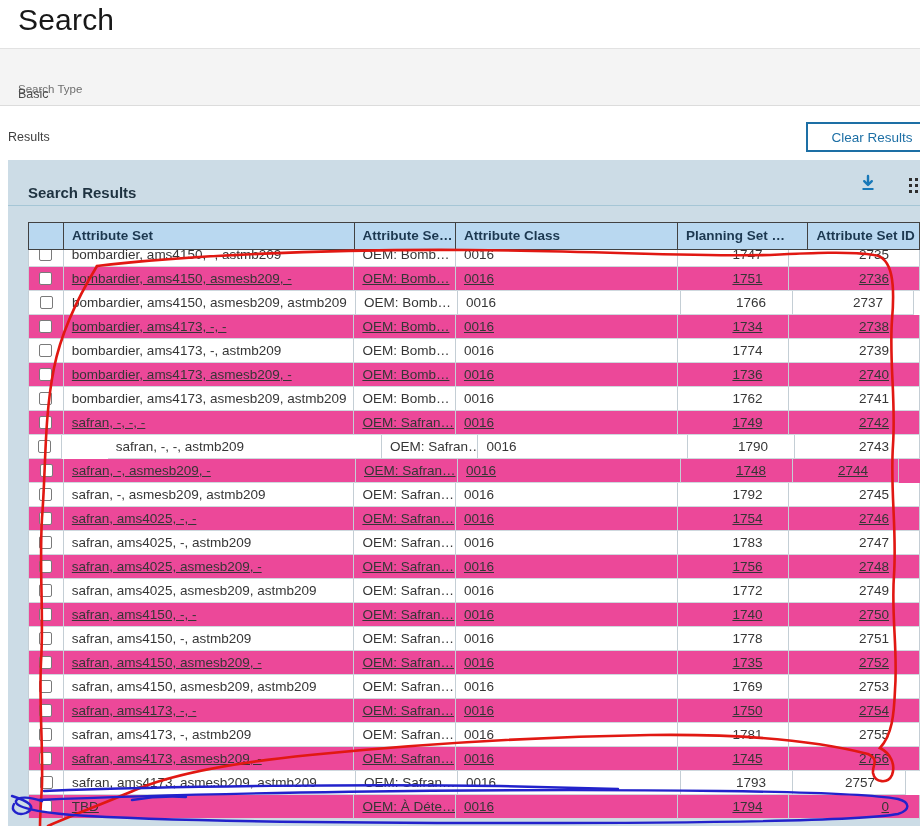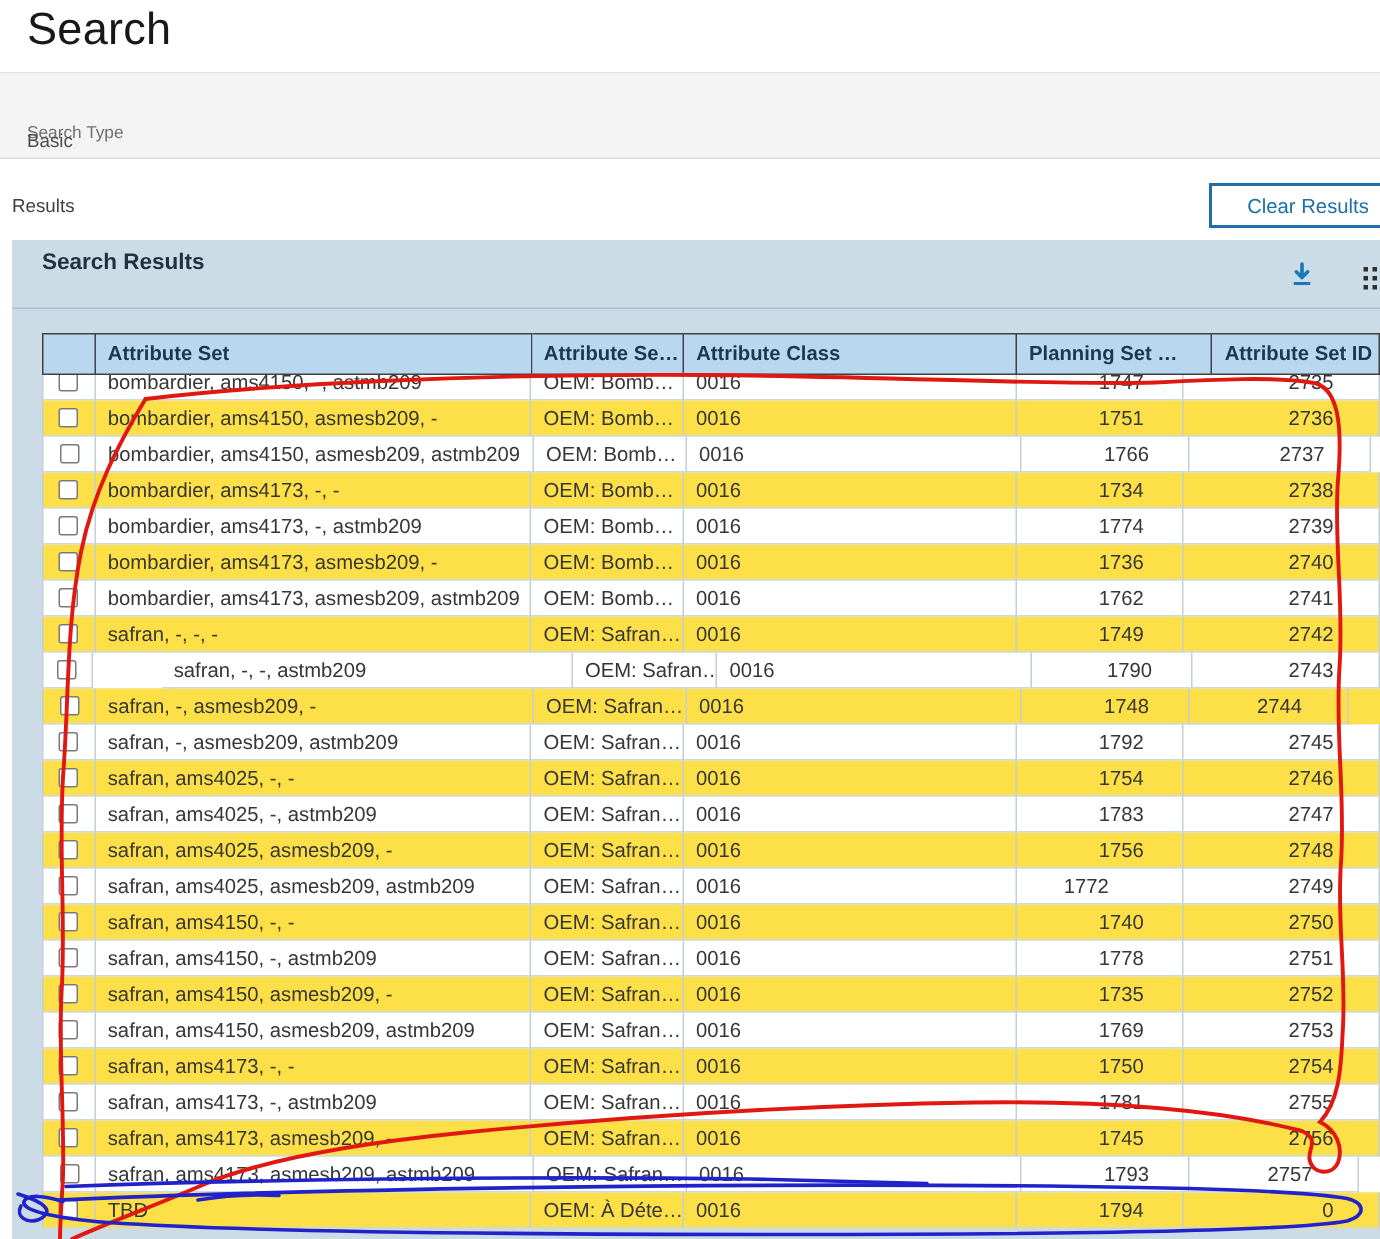--- a/index.html
+++ b/index.html
@@ -13,39 +13,39 @@
   .filter-band { position:absolute; left:0; top:49px; width:920px; height:57px; background:#f4f4f4; border-bottom:1px solid #dcdcdc; }
   .filter-label { position:absolute; left:18px; top:34px; font-size:11.5px; color:#6f6f6f; }
   .filter-value { position:absolute; left:18px; top:38px; font-size:12.5px; color:#4c4c4c; }
   .results-label { position:absolute; left:8px; top:130px; font-size:12.5px; color:#3f3f3f; }
   .clear-btn {
     position:absolute; left:806px; top:122px; width:132px; height:30px;
     background:#ffffff; border:2px solid #1d6fa5; color:#1d6fa5;
     font-family:"Liberation Sans", sans-serif; font-size:13.5px; text-align:center; cursor:pointer;
   }
   .panel { position:absolute; left:8px; top:160px; width:912px; height:666px; background:#ccdce6; }
-  .panel-title { position:absolute; left:20px; top:6px; font-size:15px; font-weight:700; color:#1e3240; }
+  .panel-title { position:absolute; left:20px; top:24px; font-size:15px; font-weight:700; color:#1e3240; }
   .icon-btn { position:absolute; top:13px; width:22px; height:22px; cursor:pointer; background:none; border:none; }
   .icon-download { left:849px; }
   .icon-overflow { left:894px; }
   .dots { display:grid; grid-template-columns:3px 3px; grid-gap:3px 3px; padding-top:2px; width:9px; margin:0 auto; }
   .dots i { width:3px; height:3px; background:#2e2e2e; display:block; }
   .panel-divider { position:absolute; left:0; top:45px; width:912px; height:1px; background:#a5c6d6; }
 
   .results-table { position:absolute; left:20px; top:62px; width:892px; }
   .thead { display:flex; height:28px; }
   .th {
     background:#b9d8f0; border:1px solid #414141; border-left:none;
     font-size:13.5px; font-weight:700; color:#1c3850;
     line-height:26px; padding:0 8px; white-space:nowrap; overflow:hidden;
   }
   .th:first-child { border-left:1px solid #414141; }
   .th.num { text-align:right; }
   .row { display:flex; height:24px; background:#ffffff; }
-  .row.alt { background:#fde047; }
+  .row.alt { background:#ec4899;text-decoration:underline; }
   .row.clipped { height:17px; overflow:hidden; }
   .row.clipped .td { margin-top:-7px; height:24px; }
   .td {
     border-right:1px solid #c4ced5; border-bottom:1px solid #cfd8de;
     font-size:13.5px; color:#363636; line-height:23px;
     padding:0 8px; white-space:nowrap; overflow:hidden;
   }
   .td:first-child { border-left:1px solid #c4ced5; display:flex; align-items:center; justify-content:center; padding:0; }
   .td.num { text-align:right; }
   .td.id { padding-right:26px; }
@@ -240,21 +240,21 @@
           <div class="td num id" style="width: 112px;">1756</div>
           <div class="td num planning" style="width: 131px;">2748</div>
         </div>
         <div class="row">
           <div class="td" style="width: 36px;">
             <span class="cbx"></span>
           </div>
           <div class="td" style="width: 292px;">safran, ams4025, asmesb209, astmb209</div>
           <div class="td" style="width: 102px;">OEM: Safran…</div>
           <div class="td" style="width: 223px;">0016</div>
-          <div class="td num id" style="width: 112px; text-align: center;">1772</div>
+          <div class="td num id" style="width: 112px;">1772</div>
           <div class="td num planning" style="width: 131px;">2749</div>
         </div>
         <div class="row alt">
           <div class="td" style="width: 36px;">
             <span class="cbx"></span>
           </div>
           <div class="td" style="width: 292px;">safran, ams4150, -, -</div>
           <div class="td" style="width: 102px;">OEM: Safran…</div>
           <div class="td" style="width: 223px;">0016</div>
           <div class="td num id" style="width: 112px;">1740</div>

